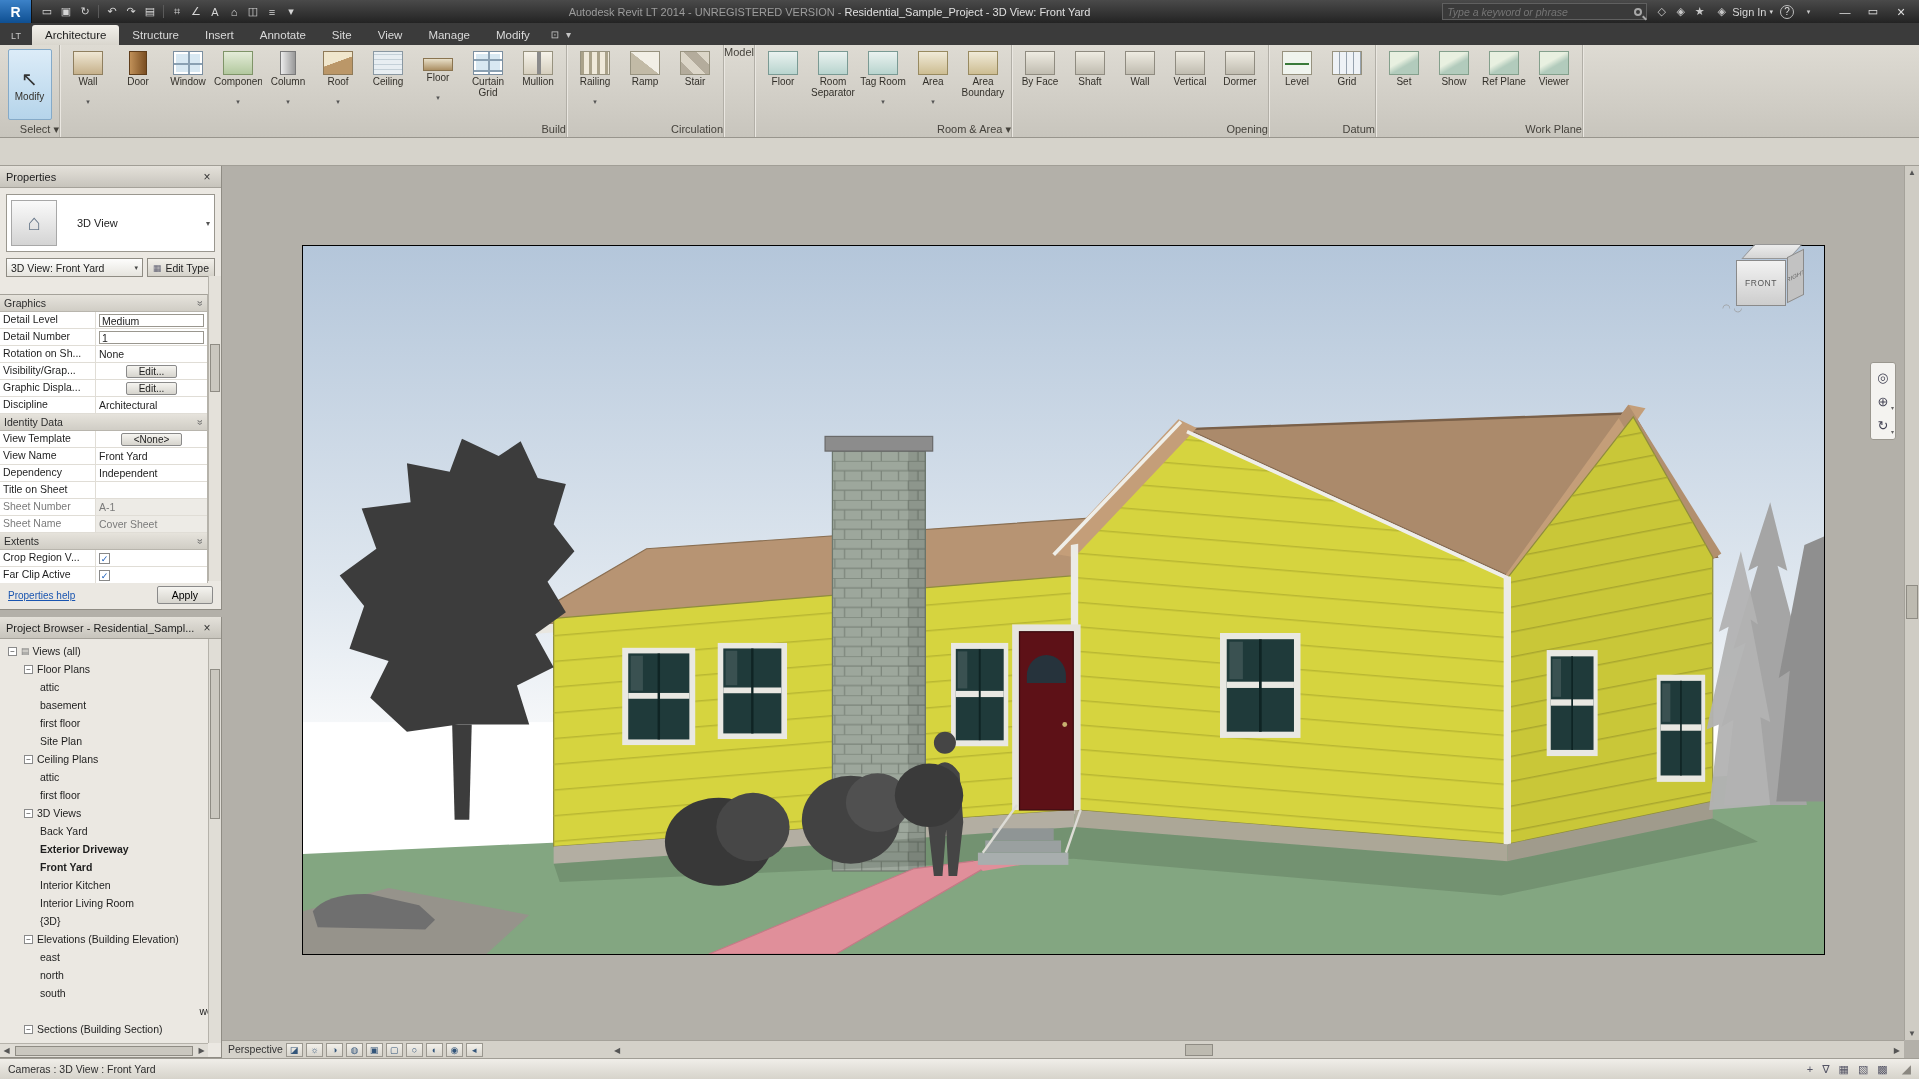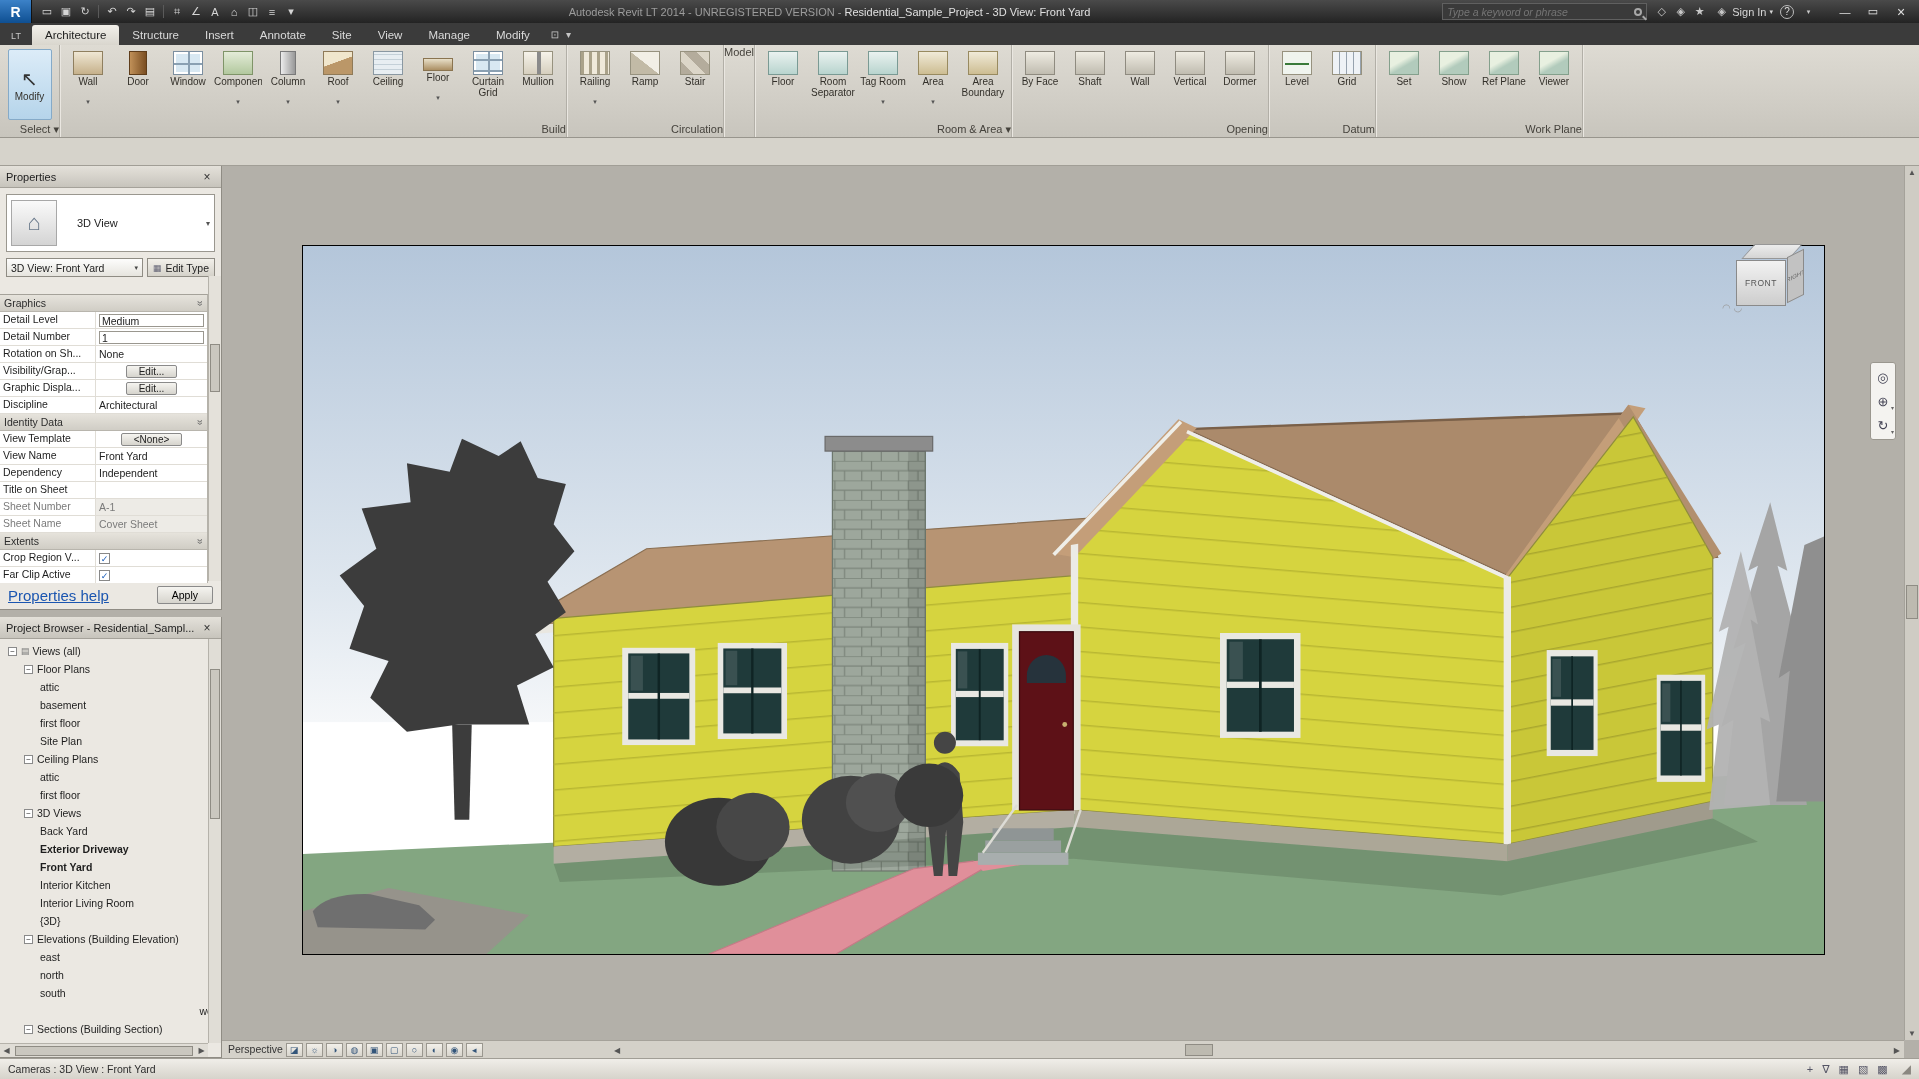--- a/index.html
+++ b/index.html
@@ -100,21 +100,21 @@
 .plabel{width:96px;padding:1px 3px;border-right:1px solid #e0ddd6;white-space:nowrap;overflow:hidden;color:#1e1e1e}
 .pvalue{flex:1;padding:1px 3px;display:flex;align-items:center;white-space:nowrap;overflow:hidden}
 .fbox{flex:1;border:1px solid #9a978f;background:#fff;height:13px;line-height:12px;padding:0 2px;overflow:hidden}
 .pvalue.muted{color:#7a7a7a;background:#edebe6}
 .prow.muted-row .plabel{color:#7a7a7a}
 .pbtn{border:1px solid #8a8a8a;background:linear-gradient(#f5f4f0,#d6d4cd);padding:0 12px;height:13px;line-height:12px;font-size:10px;border-radius:2px;margin:0 auto}
 .cb{width:11px;height:11px;border:1px solid #888;background:#fff;font-size:9px;line-height:10px;color:#1559b7;text-align:center}
 .pscroll{position:absolute;right:0;top:110px;bottom:28px;width:13px;background:#e4e1da;border-left:1px solid #b5b2aa}
 .pscroll .thumb{position:absolute;left:1px;right:1px;top:68px;height:48px;background:#cac7bf;border:1px solid #8f8c84}
 .prop-bottom{display:flex;align-items:center;height:24px;padding:0 8px}
-.helplink{color:#1a55b0;text-decoration:underline;font-size:15px}
+.helplink{color:#1a55b0;text-decoration:underline;font-size:10px}
 .applybtn{margin-left:auto;border:1px solid #8a8a8a;background:linear-gradient(#f5f4f0,#d6d4cd);height:18px;padding:0 14px;font-size:10.5px;border-radius:2px}
 
 .tree{padding-top:3px;height:398px;overflow:hidden;position:relative;background:#ebe8e2}
 .titem{height:18px;display:flex;align-items:center;font-size:10.5px;white-space:nowrap;color:#1d1d1d}
 .titem.bold{font-weight:bold}
 .texp{width:9px;height:9px;border:1px solid #8a8a8a;background:#fff;font-size:8px;line-height:7px;text-align:center;margin-right:4px;color:#333;flex:none}
 .ticon{font-size:9px;color:#777;margin-right:3px}
 .pb-h{position:absolute;bottom:0;left:0;right:13px;height:14px;background:#e0ddd6;border-top:1px solid #b5b2aa;display:flex;align-items:center;font-size:8px;color:#555}
 .pb-h .thumb{height:10px;background:#cac7bf;border:1px solid #8f8c84;flex:1;margin:0 2px}
 .pb-v{position:absolute;right:0;top:22px;bottom:14px;width:13px;background:#e0ddd6;border-left:1px solid #b5b2aa}

